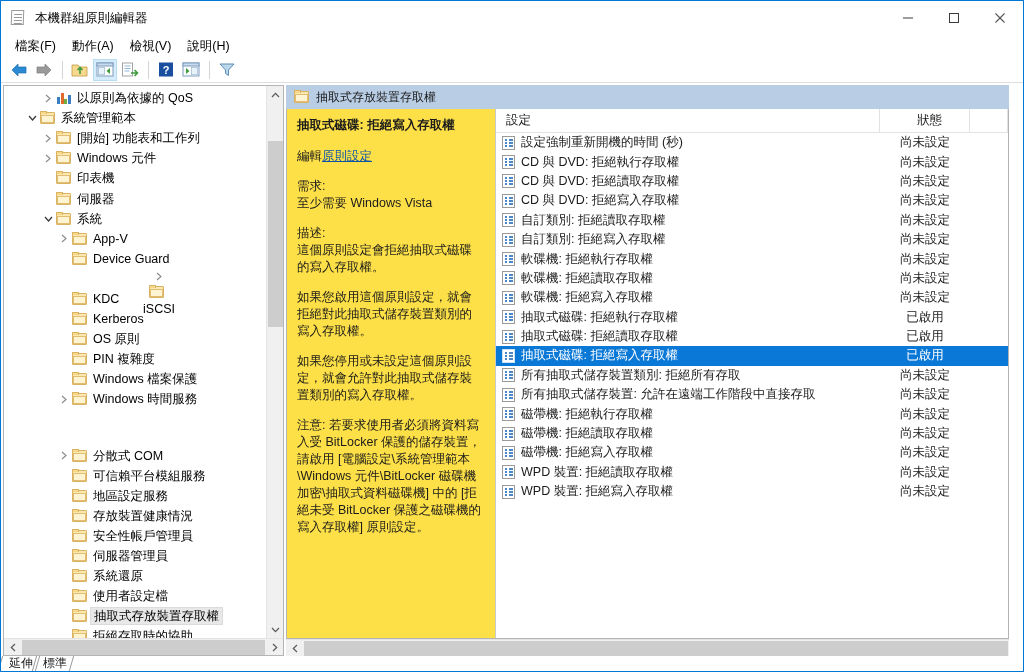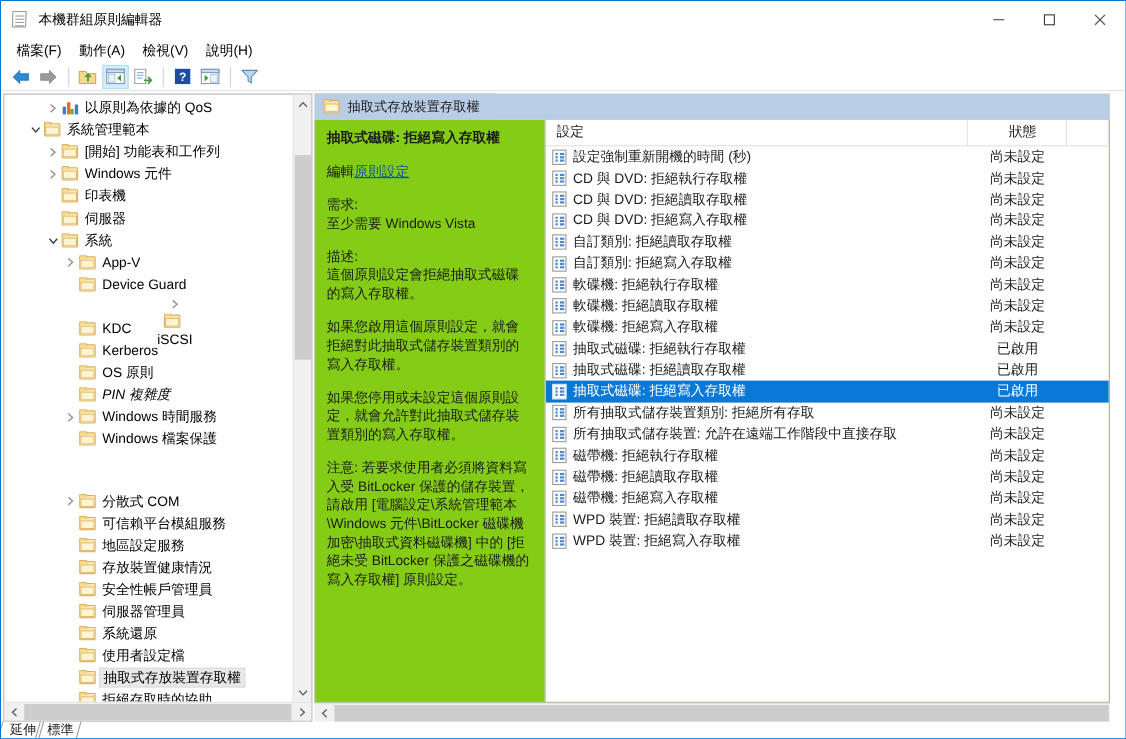--- a/index.html
+++ b/index.html
@@ -247,21 +247,21 @@
     color: #1b1b1b;
     white-space: nowrap;
   }
   .rp-tab .folder { margin-right: 6px; }
   .rp-body {
     flex: 1 1 auto;
     display: flex;
     min-height: 0;
     border: 1px solid #b4b4b4;
     border-top: none;
-    background: #84cc16;
+    background: #fde047;
   }
 
   
   .desc {
     width: 209px; flex: 0 0 209px;
     padding: 8px 12px 0 10px;
     overflow: hidden;
     font-size: 12.5px;
     color: #1b1b1b;
     line-height: 17px;
@@ -602,50 +602,50 @@
             </div>
             <div class="trow" style="padding-left: 52px;">
               <span class="chev"></span>
               <span class="folder">
                 <span class="f-back"></span>
                 <span class="f-tab"></span>
                 <span class="f-front"></span>
               </span>
               <span class="tlabel">OS 原則</span>
             </div>
-            <div class="trow" style="padding-left: 52px; font-style: italic;">
+            <div class="trow" style="padding-left: 52px;">
               <span class="chev"></span>
               <span class="folder">
                 <span class="f-back"></span>
                 <span class="f-tab"></span>
                 <span class="f-front"></span>
               </span>
               <span class="tlabel">PIN 複雜度</span>
+            </div>
+            <div class="trow" style="padding-left: 52px;">
+              <span class="chev"></span>
+              <span class="folder">
+                <span class="f-back"></span>
+                <span class="f-tab"></span>
+                <span class="f-front"></span>
+              </span>
+              <span class="tlabel">Windows 檔案保護</span>
             </div>
             <div class="trow" style="padding-left: 52px;">
               <span class="chev">
                 <svg width="8" height="9" viewBox="0 0 8 9">
                   <path d="M2 1 L6 4.5 L2 8" stroke="#8b8b8b" stroke-width="1.15" fill="none"></path>
                 </svg>
               </span>
               <span class="folder">
                 <span class="f-back"></span>
                 <span class="f-tab"></span>
                 <span class="f-front"></span>
               </span>
               <span class="tlabel">Windows 時間服務</span>
-            </div>
-            <div class="trow" style="padding-left: 52px;">
-              <span class="chev"></span>
-              <span class="folder">
-                <span class="f-back"></span>
-                <span class="f-tab"></span>
-                <span class="f-front"></span>
-              </span>
-              <span class="tlabel">Windows 檔案保護</span>
             </div>
             <div class="trow" style="padding-left: 52px; margin-top: 36px;">
               <span class="chev">
                 <svg width="8" height="9" viewBox="0 0 8 9">
                   <path d="M2 1 L6 4.5 L2 8" stroke="#8b8b8b" stroke-width="1.15" fill="none"></path>
                 </svg>
               </span>
               <span class="folder">
                 <span class="f-back"></span>
                 <span class="f-tab"></span>

